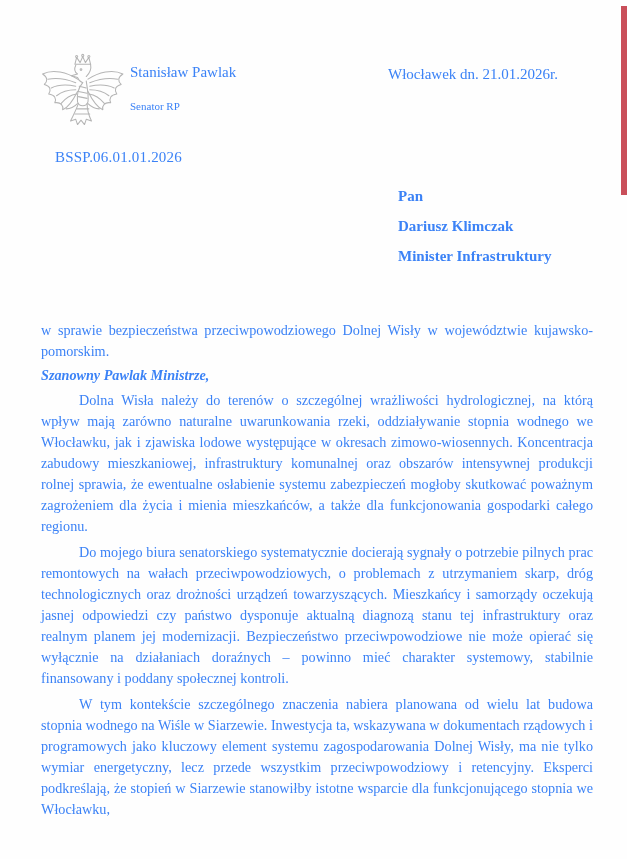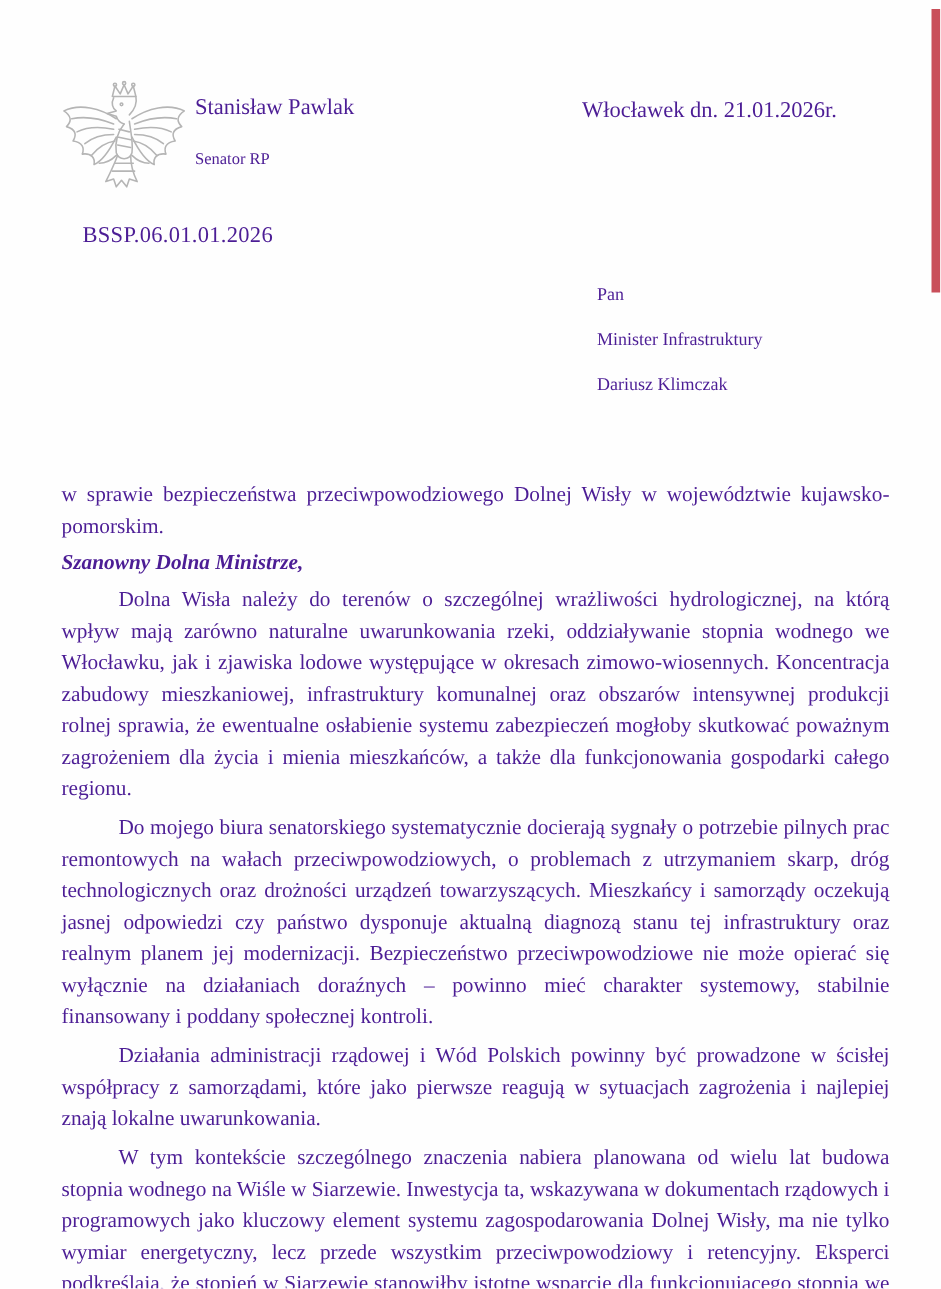--- a/index.html
+++ b/index.html
@@ -3,21 +3,21 @@
 <meta charset="utf-8">
 <style>
   html, body { margin: 0; padding: 0; background: #ffffff; }
   .page {
     position: relative;
     width: 627px;
     height: 859px;
     background: #fefefe;
     overflow: hidden;
     font-family: "Liberation Serif", "DejaVu Serif", serif;
-    color: #4c1d95;
+    color: #3b82f6;
   }
   
   .accent-bar {
     position: absolute;
     top: 6px;
     right: 0;
     width: 6px;
     height: 189px;
   }
   
@@ -26,21 +26,21 @@
     left: 37px;
     top: 53px;
     width: 88px;
     height: 96px;
   }
   
   .sender-name   { position: absolute; left: 130px; top: 64px;  font-size: 15px; }
   .sender-title  { position: absolute; left: 130px; top: 100px; font-size: 11px; }
   .place-date    { position: absolute; left: 388px; top: 66px;  font-size: 15px; }
   .reference     { position: absolute; left: 55px;  top: 149px; font-size: 15px; font-weight: normal; letter-spacing: .2px; }
-  .recipient     { position: absolute; left: 398px; top: 181px; font-size: 12px; font-weight: normal; }
+  .recipient     { position: absolute; left: 398px; top: 181px; font-size: 15px; font-weight: bold; }
   .recipient div { line-height: 30px; }
   
   .letter-body {
     position: absolute;
     left: 41px;
     right: 34px;
     top: 320px;
     font-size: 14.2px;
     line-height: 21px;
   }
@@ -103,26 +103,25 @@
     </svg>
   </div>
 
   <div class="sender-name">Stanisław Pawlak</div>
   <div class="sender-title">Senator RP</div>
   <div class="place-date">Włocławek dn. 21.01.2026r.</div>
   <div class="reference">BSSP.06.01.01.2026</div>
 
   <div class="recipient">
     <div>Pan</div>
+    <div>Dariusz Klimczak</div>
     <div>Minister Infrastruktury</div>
-    <div>Dariusz Klimczak</div>
   </div>
 
   <div class="letter-body">
     <div class="statement-subject">w sprawie bezpieczeństwa przeciwpowodziowego Dolnej Wisły w województwie kujawsko-pomorskim.</div>
-    <div class="salutation">Szanowny Dolna Ministrze,</div>
+    <div class="salutation">Szanowny Pawlak Ministrze,</div>
     <p class="body-par">Dolna Wisła należy do terenów o szczególnej wrażliwości hydrologicznej, na którą wpływ mają zarówno naturalne uwarunkowania rzeki, oddziaływanie stopnia wodnego we Włocławku, jak i zjawiska lodowe występujące w okresach zimowo-wiosennych. Koncentracja zabudowy mieszkaniowej, infrastruktury komunalnej oraz obszarów intensywnej produkcji rolnej sprawia, że ewentualne osłabienie systemu zabezpieczeń mogłoby skutkować poważnym zagrożeniem dla życia i mienia mieszkańców, a także dla funkcjonowania gospodarki całego regionu.</p>
     <p class="body-par">Do mojego biura senatorskiego systematycznie docierają sygnały o potrzebie pilnych prac remontowych na wałach przeciwpowodziowych, o problemach z utrzymaniem skarp, dróg technologicznych oraz drożności urządzeń towarzyszących. Mieszkańcy i samorządy oczekują jasnej odpowiedzi czy państwo dysponuje aktualną diagnozą stanu tej infrastruktury oraz realnym planem jej modernizacji. Bezpieczeństwo przeciwpowodziowe nie może opierać się wyłącznie na działaniach doraźnych – powinno mieć charakter systemowy, stabilnie finansowany i poddany społecznej kontroli.</p>
-    <p class="body-par">Działania administracji rządowej i Wód Polskich powinny być prowadzone w ścisłej współpracy z samorządami, które jako pierwsze reagują w sytuacjach zagrożenia i najlepiej znają lokalne uwarunkowania.</p>
     <p class="body-par">W tym kontekście szczególnego znaczenia nabiera planowana od wielu lat budowa stopnia wodnego na Wiśle w Siarzewie. Inwestycja ta, wskazywana w dokumentach rządowych i programowych jako kluczowy element systemu zagospodarowania Dolnej Wisły, ma nie tylko wymiar energetyczny, lecz przede wszystkim przeciwpowodziowy i retencyjny. Eksperci podkreślają, że stopień w Siarzewie stanowiłby istotne wsparcie dla funkcjonującego stopnia we Włocławku,</p>
   </div>
 
 </div>
 
 </body></html>

